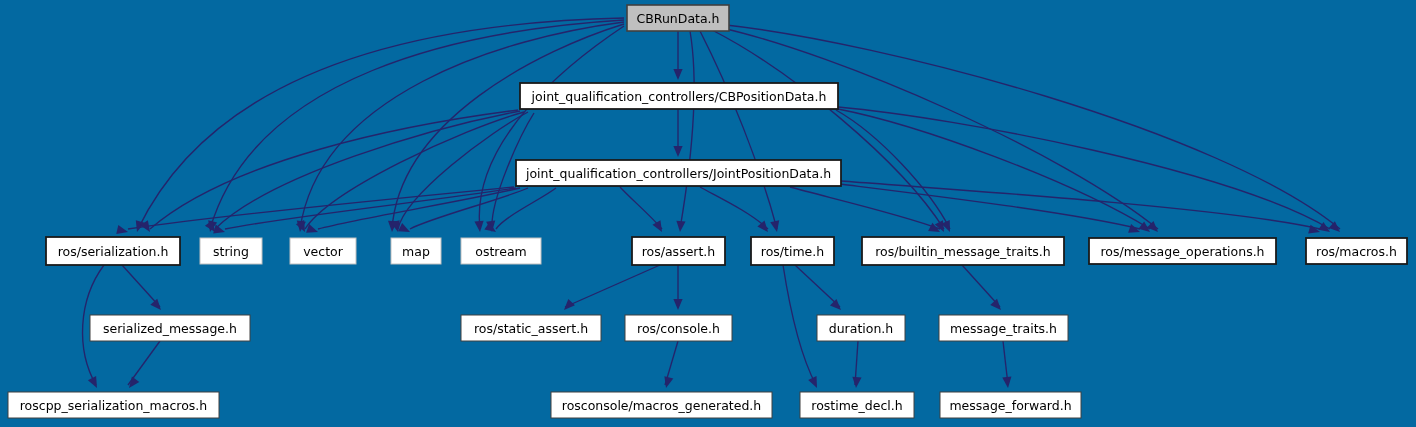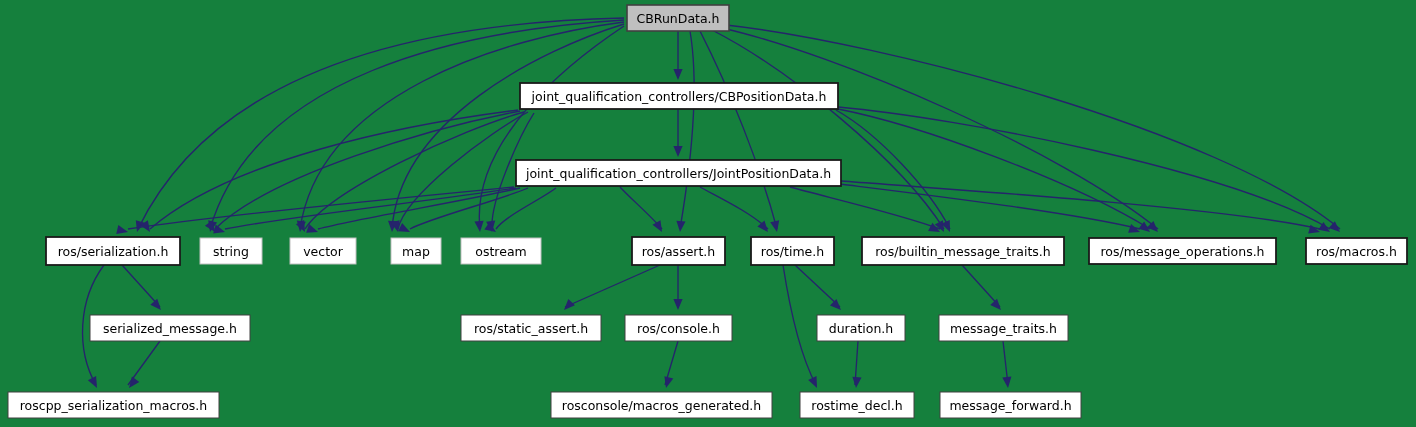--- a/index.html
+++ b/index.html
@@ -4,21 +4,21 @@
 <style>
   html, body {
     margin: 0;
     padding: 0;
     background: #ffffff;
   }
   #graph-root {
     position: relative;
     width: 1416px;
     height: 427px;
-    background: #15803d;
+    background: #0369a1;
     font-family: "DejaVu Sans", sans-serif;
     overflow: hidden;
   }
   svg.graph-canvas {
     position: absolute;
     top: 0; left: 0;
     width: 1416px;
     height: 427px;
     display: block;
   }

